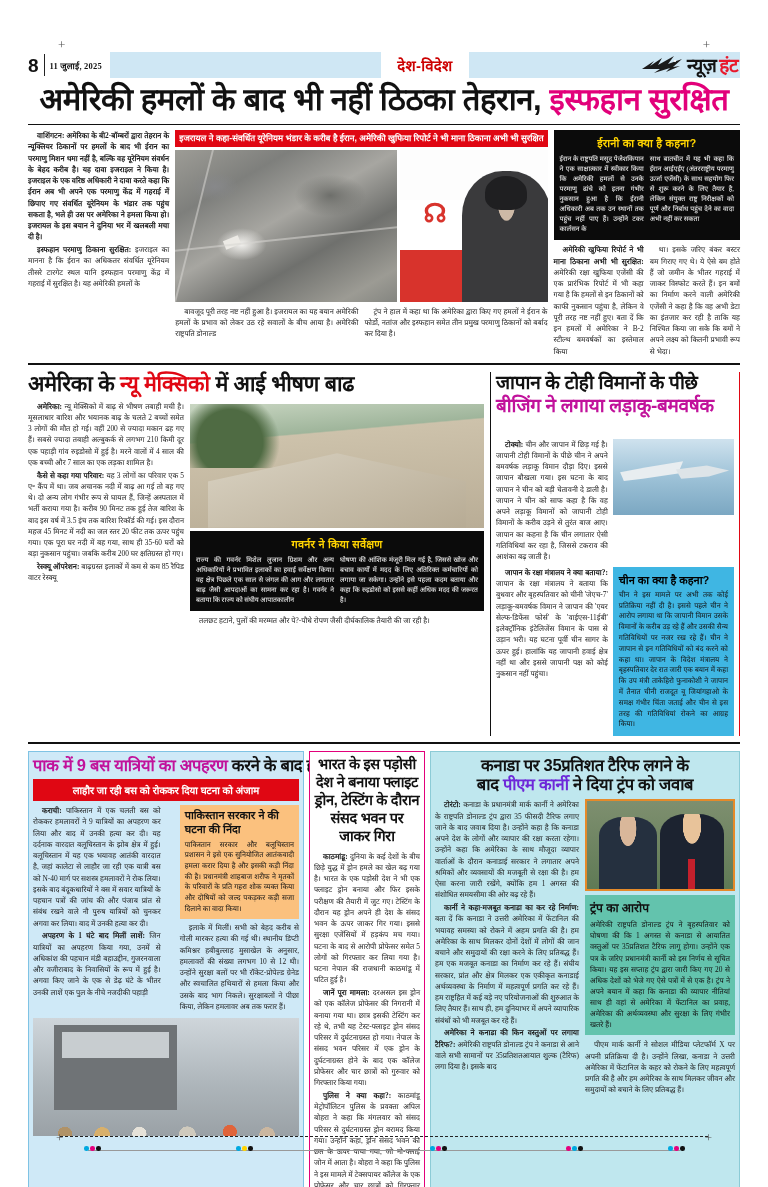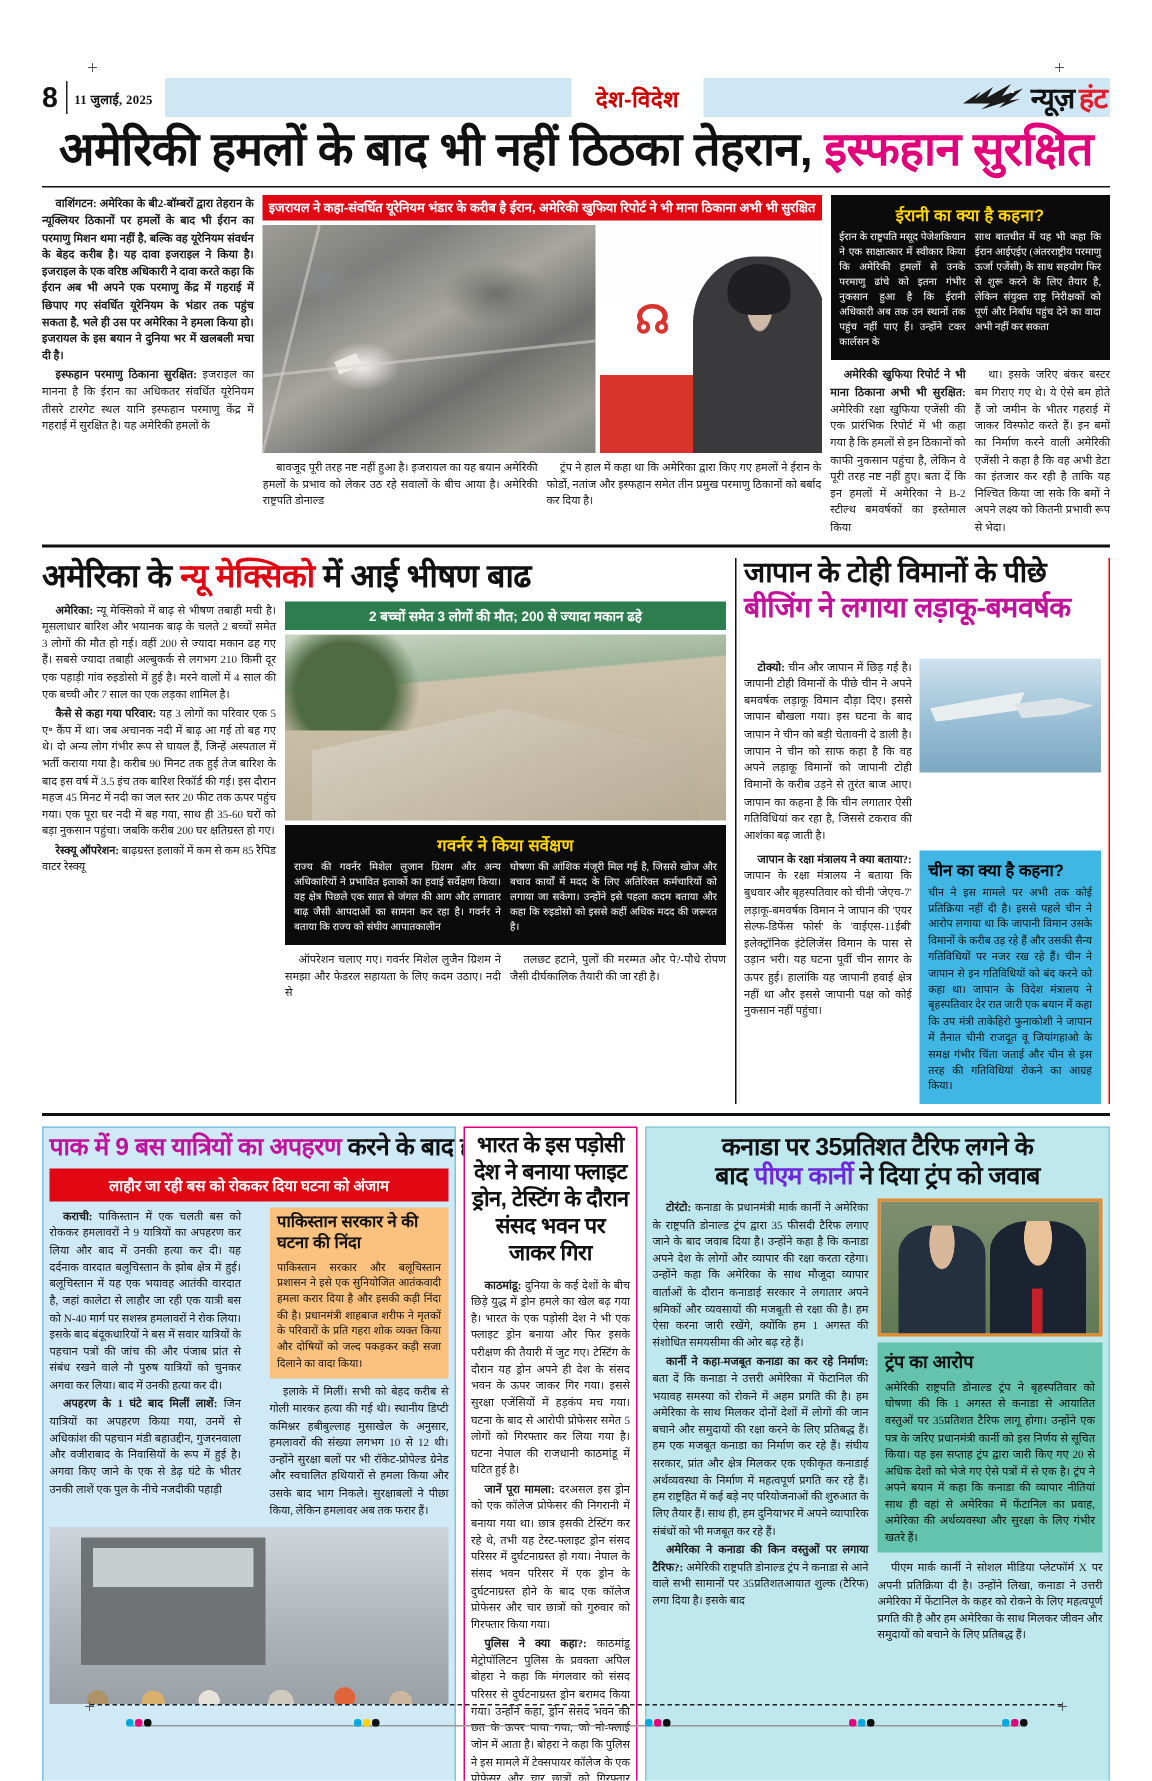--- a/index.html
+++ b/index.html
@@ -310,33 +310,29 @@
       <div class="hl2"><span>अमेरिका के </span><span class="red">न्यू मेक्सिको</span><span> में आई भीषण बाढ</span></div>
       <div style="display:flex;gap:6px;margin-top:4px">
         <div style="width:156px">
           <div class="col-text">
             <p><span class="lead">अमेरिका:</span><span> न्यू मेक्सिको में बाढ़ से भीषण तबाही मची है। मूसलाधार बारिश और भयानक बाढ़ के चलते 2 बच्चों समेत 3 लोगों की मौत हो गई। वहीं 200 से ज्यादा मकान ढह गए हैं। सबसे ज्यादा तबाही अल्बुकर्क से लगभग 210 किमी दूर एक पहाड़ी गांव रुइडोसो में हुई है। मरने वालों में 4 साल की एक बच्ची और 7 साल का एक लड़का शामिल है।</span></p>
             <p><span class="lead">कैसे से कहा गया परिवार:</span><span> यह 3 लोगों का परिवार एक 5 ए॰ कैंप में था। जब अचानक नदी में बाढ़ आ गई तो बह गए थे। दो अन्य लोग गंभीर रूप से घायल हैं, जिन्हें अस्पताल में भर्ती कराया गया है। करीब 90 मिनट तक हुई तेज बारिश के बाद इस वर्ष में 3.5 इंच तक बारिश रिकॉर्ड की गई। इस दौरान महज 45 मिनट में नदी का जल स्तर 20 फीट तक ऊपर पहुंच गया। एक पूरा घर नदी में बह गया, साथ ही 35-60 घरों को बड़ा नुकसान पहुंचा। जबकि करीब 200 घर क्षतिग्रस्त हो गए।</span></p>
             <p><span class="lead">रेस्क्यू ऑपरेशन:</span><span> बाढ़ग्रस्त इलाकों में कम से कम 85 रैपिड वाटर रेस्क्यू</span></p>
           </div>
         </div>
         <div style="flex:1">
-          <div class="greenbar">2 बच्चों समेत 3 लोगों की मौत; 200 से ज्यादा मकान ढहे</div>
           <div class="photo house" style="height:124px;margin-top:3px"></div>
           <div class="blackbox" style="margin-top:3px">
             <h3>गवर्नर ने किया सर्वेक्षण</h3>
             <div class="cols">
               <div>राज्य की गवर्नर मिशेल लुजान ग्रिशम और अन्य अधिकारियों ने प्रभावित इलाकों का हवाई सर्वेक्षण किया। वह क्षेत्र पिछले एक साल से जंगल की आग और लगातार बाढ़ जैसी आपदाओं का सामना कर रहा है। गवर्नर ने बताया कि राज्य को संघीय आपातकालीन</div>
               <div>घोषणा की आंशिक मंजूरी मिल गई है, जिससे खोज और बचाव कार्यों में मदद के लिए अतिरिक्त कर्मचारियों को लगाया जा सकेगा। उन्होंने इसे पहला कदम बताया और कहा कि रुइडोसो को इससे कहीं अधिक मदद की जरूरत है।</div>
             </div>
           </div>
           <div class="twocol">
-            <div class="col-text">
-                <p>ऑपरेशन चलाए गए। गवर्नर मिशेल लुजैन ग्रिशम ने समझा और फेडरल सहायता के लिए कदम उठाए। नदी से</p>
-              </div>
             <div class="col-text">
                 <p>तलछट हटाने, पुलों की मरम्मत और पे?-पौधे रोपण जैसी दीर्घकालिक तैयारी की जा रही है।</p>
               </div>
           </div>
         </div>
       </div>
     </div>
 
     <div class="s3" style="border-left:1.5px solid #111;border-right:1.5px solid #e00713;padding:0 5px">
       <div class="hl3">जापान के टोही विमानों के पीछे</div>

